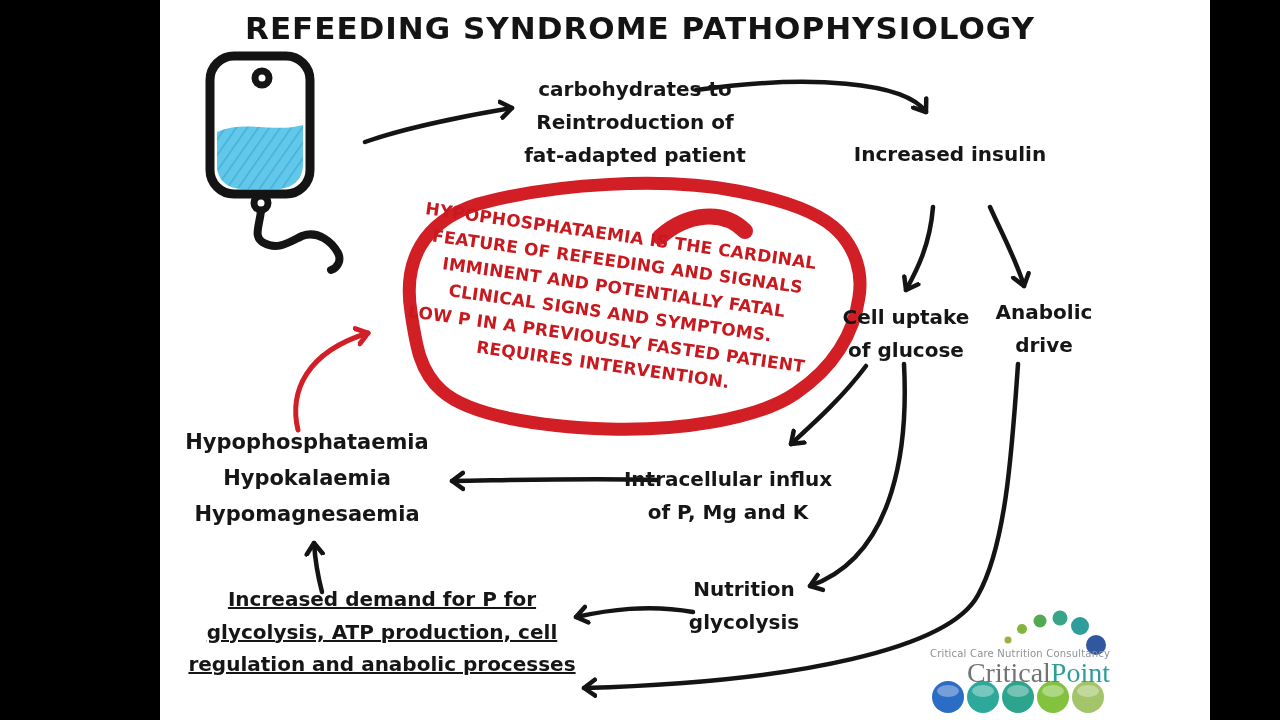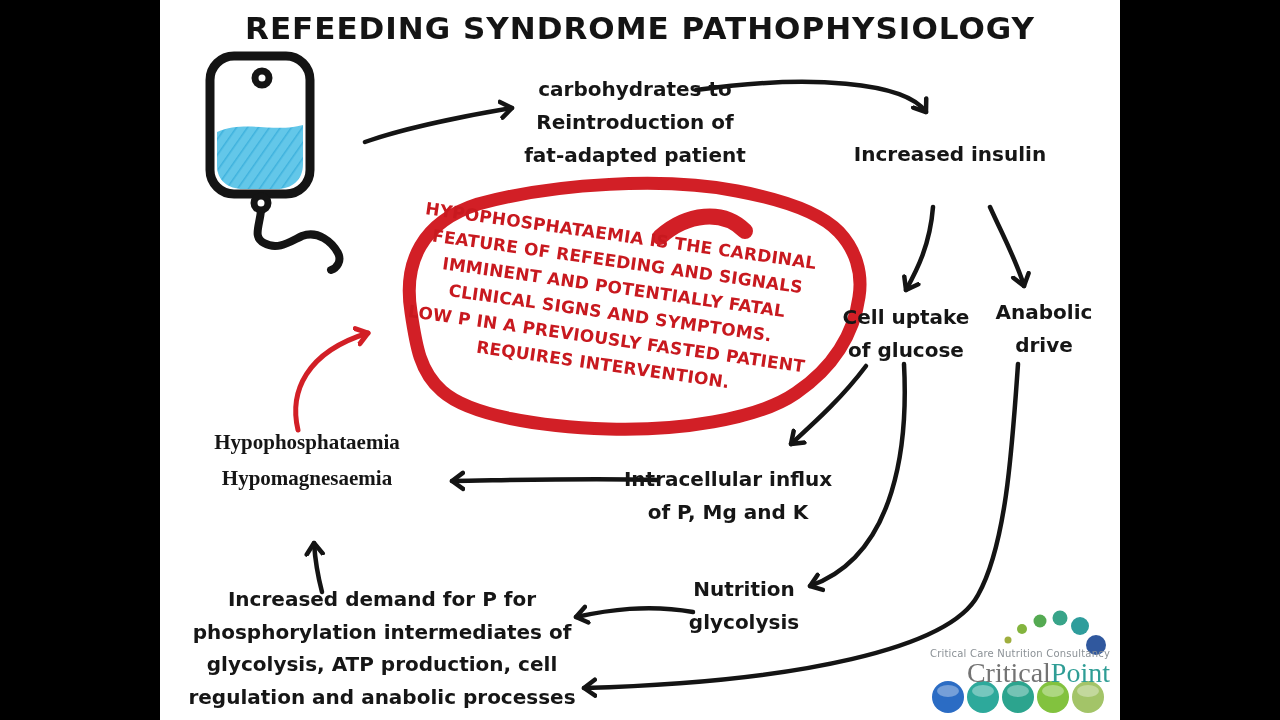--- a/index.html
+++ b/index.html
@@ -1,34 +1,34 @@
 <!DOCTYPE html>
 <html><head>
 <meta charset="utf-8">
 <style>
   html,body{margin:0;padding:0;}
   body{
     width:1280px;height:720px;position:relative;background:#000;
     font-family:"DejaVu Sans",sans-serif;overflow:hidden;
   }
   .canvas{
-    position:absolute;left:160px;top:0;width:960px;height:720px;background:#ffffff;
+    position:absolute;left:160px;top:0;width:1050px;height:720px;background:#ffffff;
   }
   .overlay{position:absolute;left:0;top:0;width:960px;height:720px;pointer-events:none;}
   .title{
     position:absolute;left:480px;top:10px;transform:translateX(-50%);
     font-size:31px;font-weight:bold;letter-spacing:1px;color:#141414;white-space:nowrap;
   }
   .node{
     position:absolute;transform:translateX(-50%);
     font-weight:bold;color:#161616;text-align:center;white-space:nowrap;
     font-size:20px;line-height:33px;
   }
-  .node.small-lh{line-height:32.5px;}
-  .electro{line-height:36px;font-size:21px;font-family:Liberation Serif, serif;}
+  .node.small-lh{line-height:32.5px;text-decoration:underline;}
+  .electro{line-height:36px;font-size:21px;}
   .callout{
     position:absolute;left:452px;top:222px;transform:translateX(-50%) rotate(8deg);
     text-align:center;font-weight:bold;font-size:17px;line-height:26px;
     letter-spacing:.2px;white-space:nowrap;color:#c8191f;
   }
   .logo{position:absolute;left:770px;top:648px;width:180px;text-align:right;}
   .logo-caption{font-size:10px;color:#8b9196;letter-spacing:.2px;white-space:nowrap;}
   .logo-brand{font-family:"Liberation Serif",serif;font-size:28px;line-height:28px;white-space:nowrap;}
 </style>
 </head>
@@ -127,36 +127,36 @@
     <div>HYPOPHOSPHATAEMIA IS THE CARDINAL</div>
     <div>FEATURE OF REFEEDING AND SIGNALS</div>
     <div>IMMINENT AND POTENTIALLY FATAL</div>
     <div>CLINICAL SIGNS AND SYMPTOMS.</div>
     <div>LOW P IN A PREVIOUSLY FASTED PATIENT</div>
     <div>REQUIRES INTERVENTION.</div>
   </div>
 
   <div class="node electro" style="left:147px;top:424px;">
     <div>Hypophosphataemia</div>
+    <div>Hypokalaemia</div>
     <div>Hypomagnesaemia</div>
   </div>
 
   <div class="node" style="left:568px;top:463px;">
     <div>Intracellular influx</div>
     <div>of P,  Mg and K</div>
   </div>
 
   <div class="node" style="left:584px;top:573px;">
     <div>Nutrition</div>
     <div>glycolysis</div>
   </div>
 
   <div class="node small-lh" style="left:222px;top:583px;">
     <div>Increased demand for P for</div>
-    <div>phosphorylation intermediates of</div>
     <div>glycolysis, ATP production, cell</div>
     <div>regulation and anabolic processes</div>
   </div>
 
   <div class="logo">
     <div class="logo-caption">Critical Care Nutrition Consultancy</div>
     <div class="logo-brand">
       <span style="color:#737373;">Critical</span><span style="color:#2f9d95;">Point</span>
     </div>
   </div>

